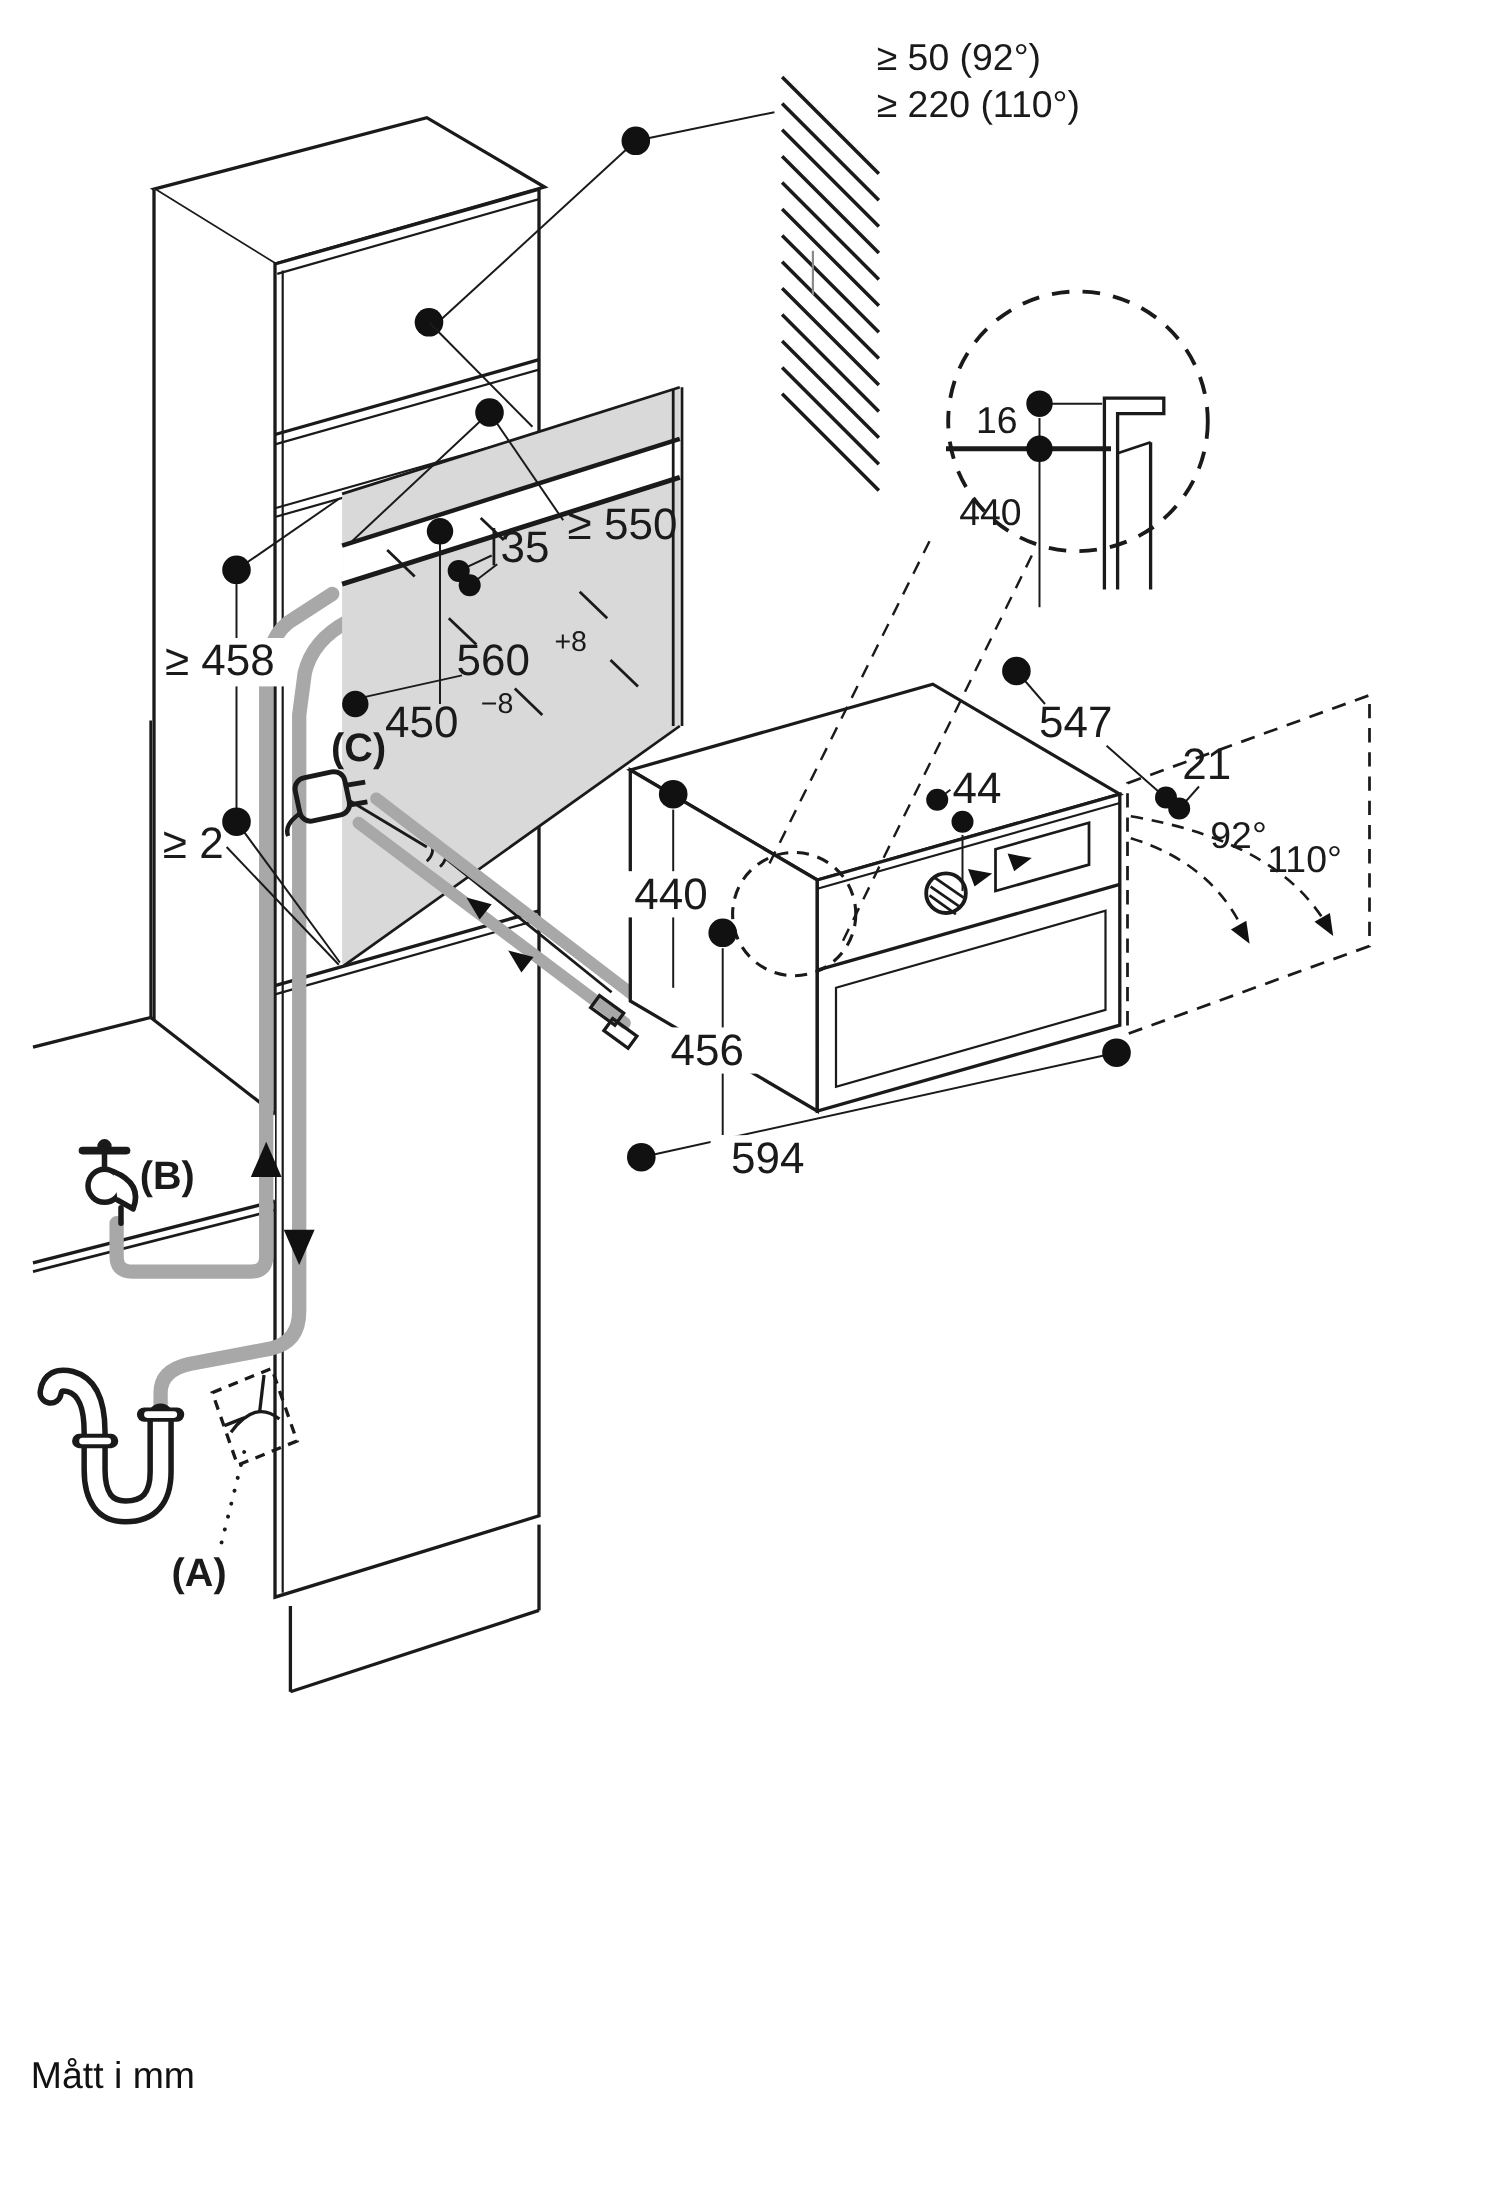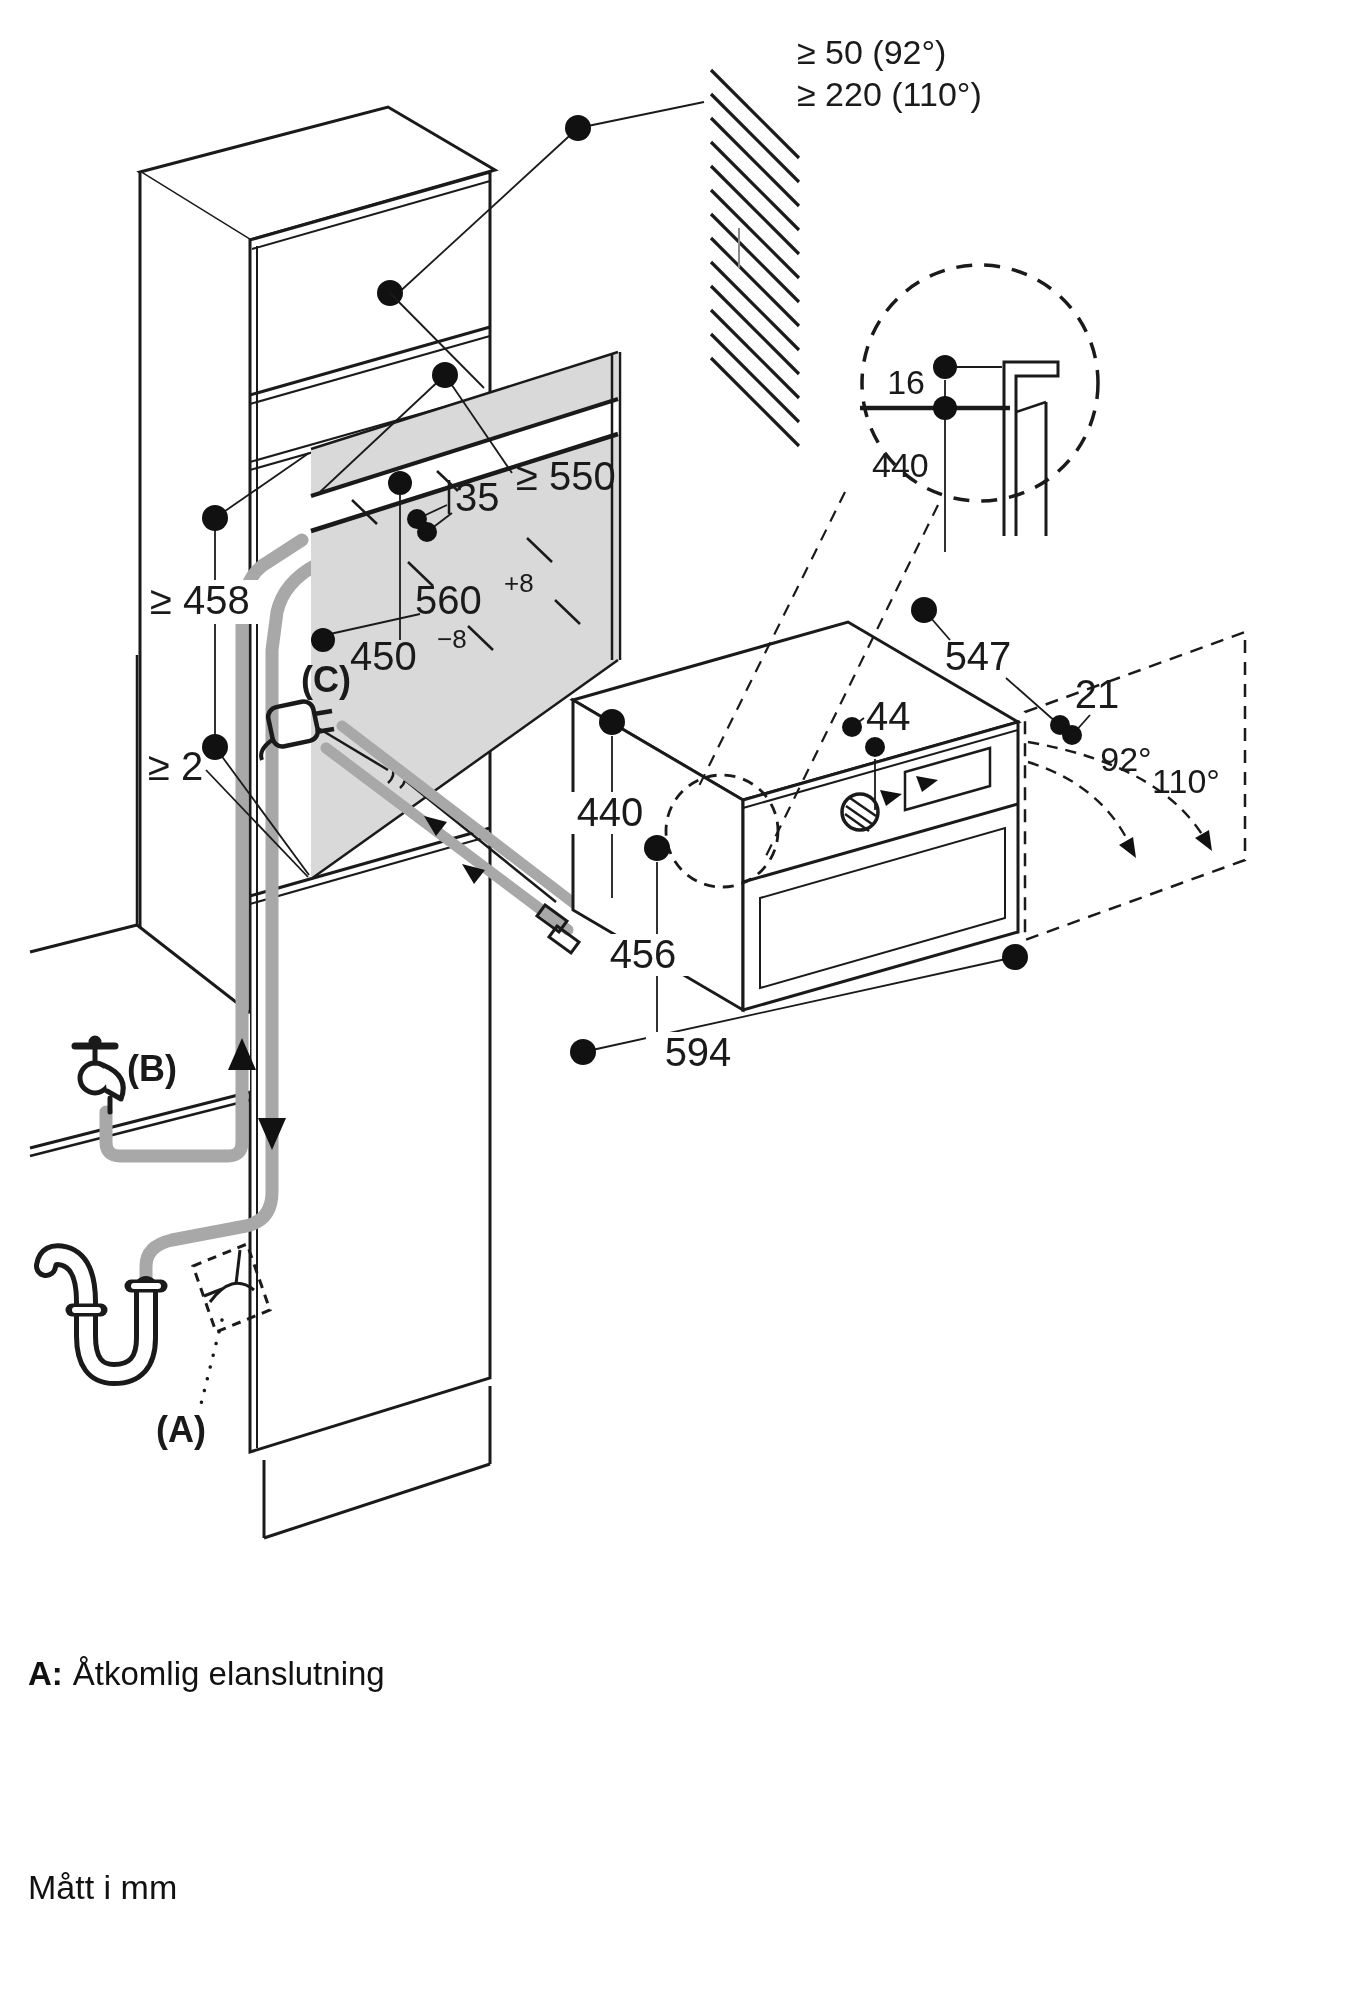--- a/index.html
+++ b/index.html
@@ -289,16 +289,15 @@
   <g>
     <line class="ln thin" x1="1074" y1="733" x2="1090" y2="715"></line>
     <circle class="dot" cx="1060" cy="725" r="10"></circle>
     <circle class="dot" cx="1072" cy="735" r="10"></circle>
     <text class="dim" text-anchor="middle" x="1097" y="708">21</text>
   </g>
 
 </svg>
 
 <div class="legend">
-  <div><span class="k">A:</span><span>Åtkomlig elanslutning</span></div>
 </div>
 
 <div class="footer">Mått i mm</div>
 
 </body></html>

